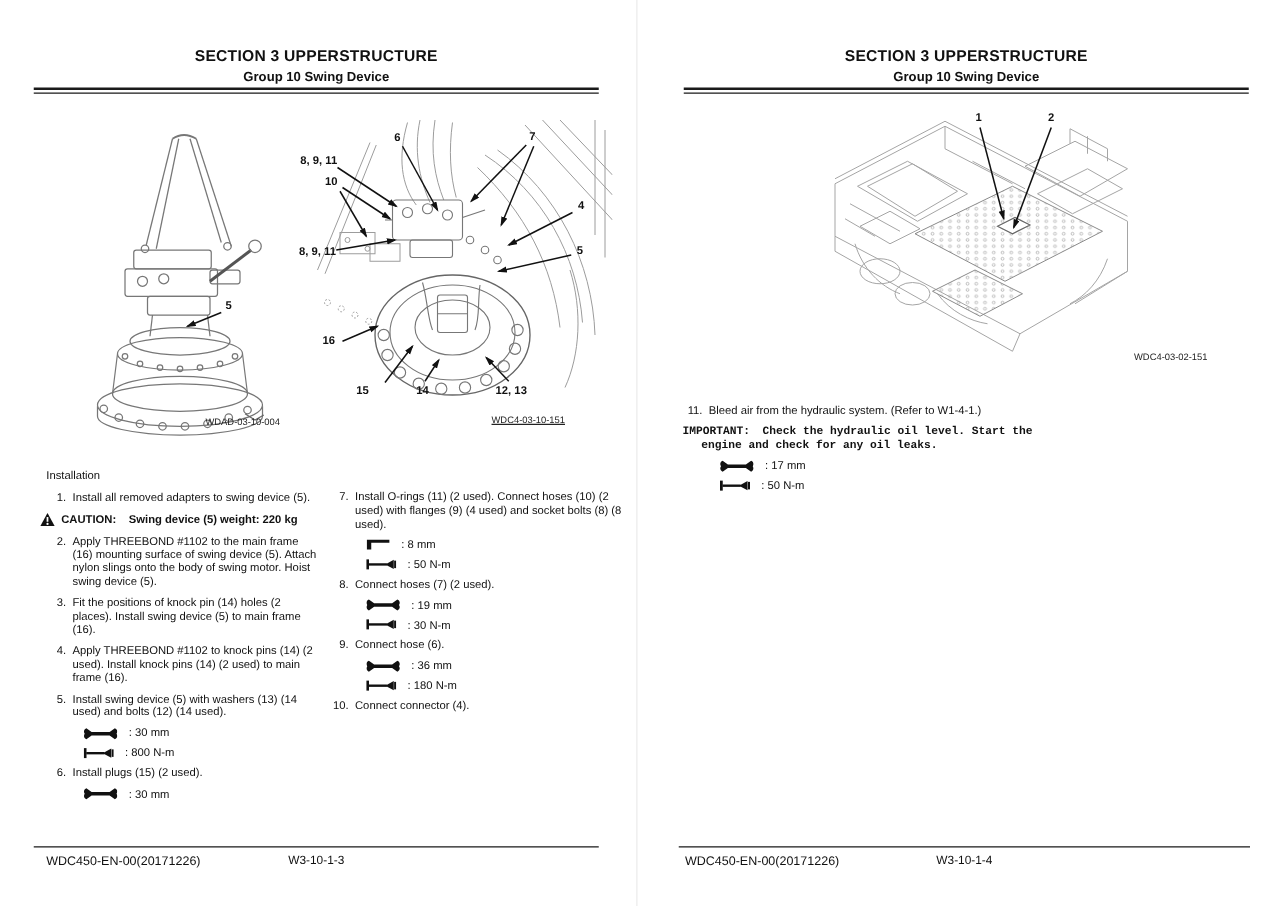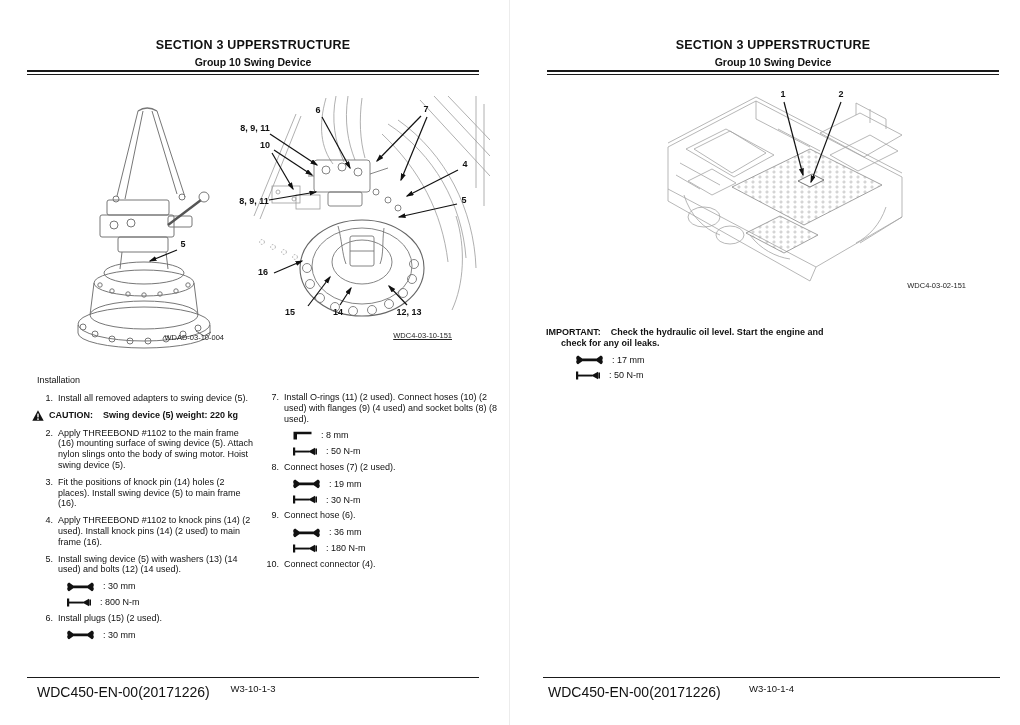--- a/index.html
+++ b/index.html
@@ -4,30 +4,30 @@
 <style>
   html,body{margin:0;padding:0;background:#fff;}
   .canvas{position:relative;width:1020px;height:725px;background:#ffffff;
           font-family:"Liberation Sans",sans-serif;color:#111;overflow:hidden;}
   .page-divider{position:absolute;left:509px;top:0;width:1px;height:725px;background:#ececec;}
   .hdr{position:absolute;text-align:center;}
   .hdr-title{font-size:12.5px;font-weight:bold;letter-spacing:.2px;}
   .hdr-sub{font-size:10.5px;font-weight:bold;margin-top:4px;}
   .dbl-rule{position:absolute;height:2px;border-top:2px solid #1a1a1a;border-bottom:1px solid #1a1a1a;}
   .ftr-rule{position:absolute;border-top:1.4px solid #1a1a1a;}
-  .ftr-doc{position:absolute;font-size:14px;}
+  .ftr-doc{position:absolute;font-size:10px;}
   .ftr-page{position:absolute;font-size:9.5px;text-align:center;font-weight:500;}
   .col{position:absolute;font-size:9px;line-height:10.8px;}
   .t-heading{font-weight:normal;margin-bottom:7px;}
   .t-step{display:flex;margin-bottom:6px;}
   .t-step .num{flex:none;width:16px;text-align:right;margin-right:5px;}
   .t-caution{display:flex;align-items:flex-start;font-weight:bold;margin:2px 0 7px -5px;}
   .t-caution .wicon{flex:none;margin-right:5px;line-height:0;}
   .t-caution .lbl{margin-right:10px;white-space:nowrap;}
-  .t-important{font-weight:bold;margin:4px 0 6px 0;padding-left:15px;text-indent:-15px;}
+  .t-important{font-weight:bold;margin:4px 0 6px 0;padding-left:15px;text-indent:-15px;font-family:Liberation Mono, monospace;}
   .t-important .lbl{margin-right:10px;}
   .t-spec{display:flex;align-items:center;margin:5px 0 5px 30px;}
   .t-spec .sicon{flex:none;line-height:0;}
   .t-spec .txt{margin-left:9px;}
   .fig{position:absolute;}
   .fig svg{display:block;}
   .callout{position:absolute;transform:translate(-50%,-50%);font-weight:bold;font-size:9px;white-space:nowrap;color:#111;}
   .fig-caption{position:absolute;font-size:7.5px;color:#222;text-align:right;}
 </style>
 </head>
@@ -369,20 +369,24 @@
           <line x1="124" y1="17" x2="143" y2="90" marker-end="url(#ah3)"></line>
           <line x1="181" y1="17" x2="151" y2="97" marker-end="url(#ah3)"></line>
         </g>
       </svg>
       <span class="callout" style="left:123px;top:9px;">1</span>
       <span class="callout" style="left:181px;top:9px;">2</span>
     </figure>
     <div class="fig-caption" style="left:870px;top:281px;width:96px;">WDC4-03-02-151</div>
 
     <div class="col" style="left:546px;top:323px;width:305px;">
+        <div class="t-step">
+          <span class="num">11.</span>
+          <span class="txt">Bleed air from the hydraulic system. (Refer to W1-4-1.)</span>
+        </div>
         <div class="t-important"><span class="lbl">IMPORTANT:</span><span class="txt">Check the hydraulic oil level. Start the engine and check for any oil leaks.</span></div>
         <div class="t-spec">
           <span class="sicon"><svg width="27" height="10" viewBox="0 0 27 10">
               <path d="M2.1,0.5 C0.3,1.3 -0.4,3.1 0.8,4.9 C-0.4,6.7 0.3,8.5 2.1,9.3 L6.3,6.3 L20.7,6.3 L24.9,9.3 C26.7,8.5 27.4,6.7 26.2,4.9 C27.4,3.1 26.7,1.3 24.9,0.5 L20.7,3.5 L6.3,3.5 Z" fill="#111"></path>
             </svg></span>
           <span class="txt">: 17 mm</span>
         </div>
         <div class="t-spec">
           <span class="sicon"><svg width="24" height="9" viewBox="0 0 24 9">
               <g fill="#111">

